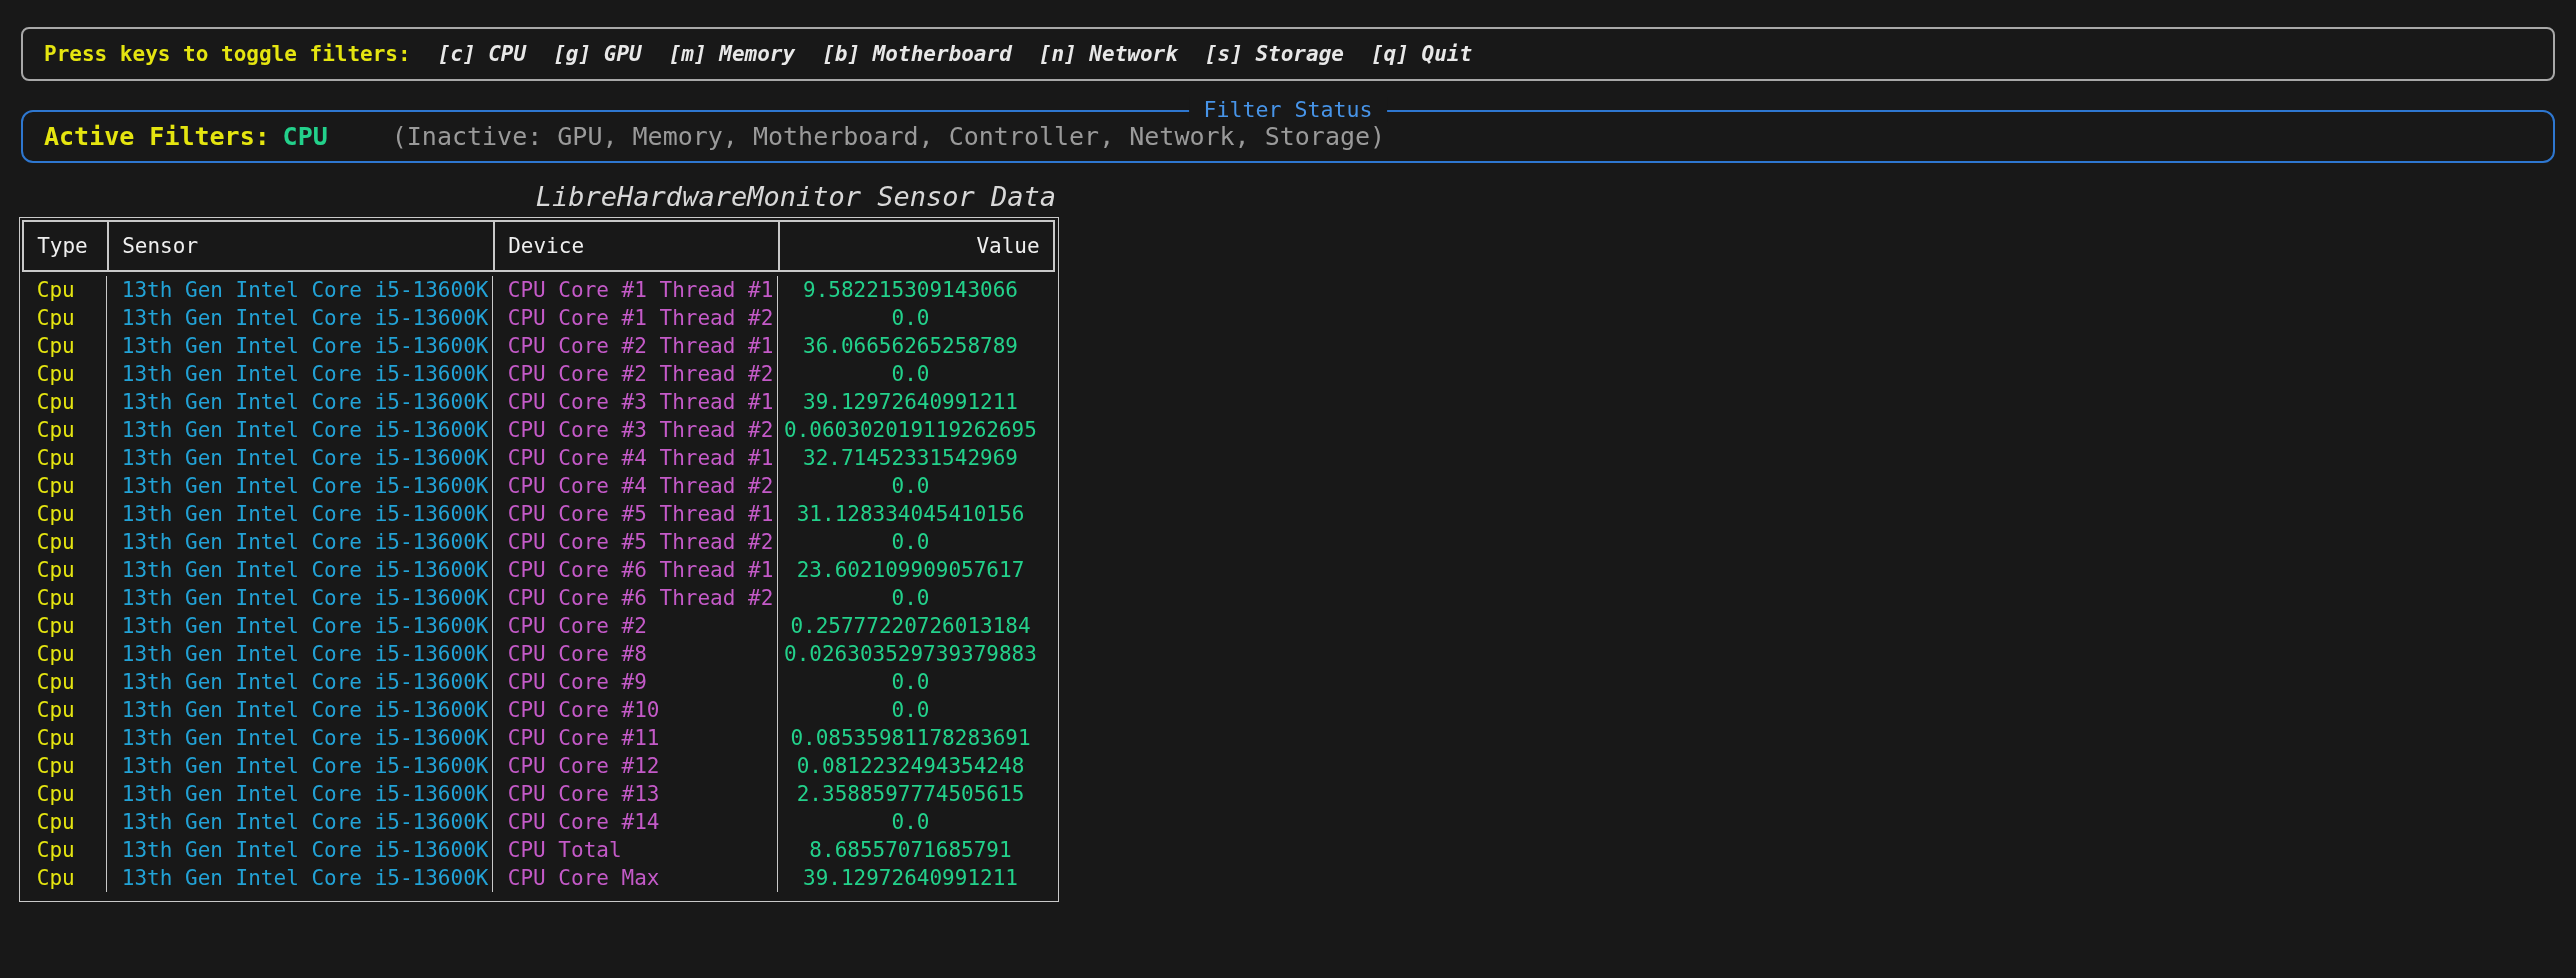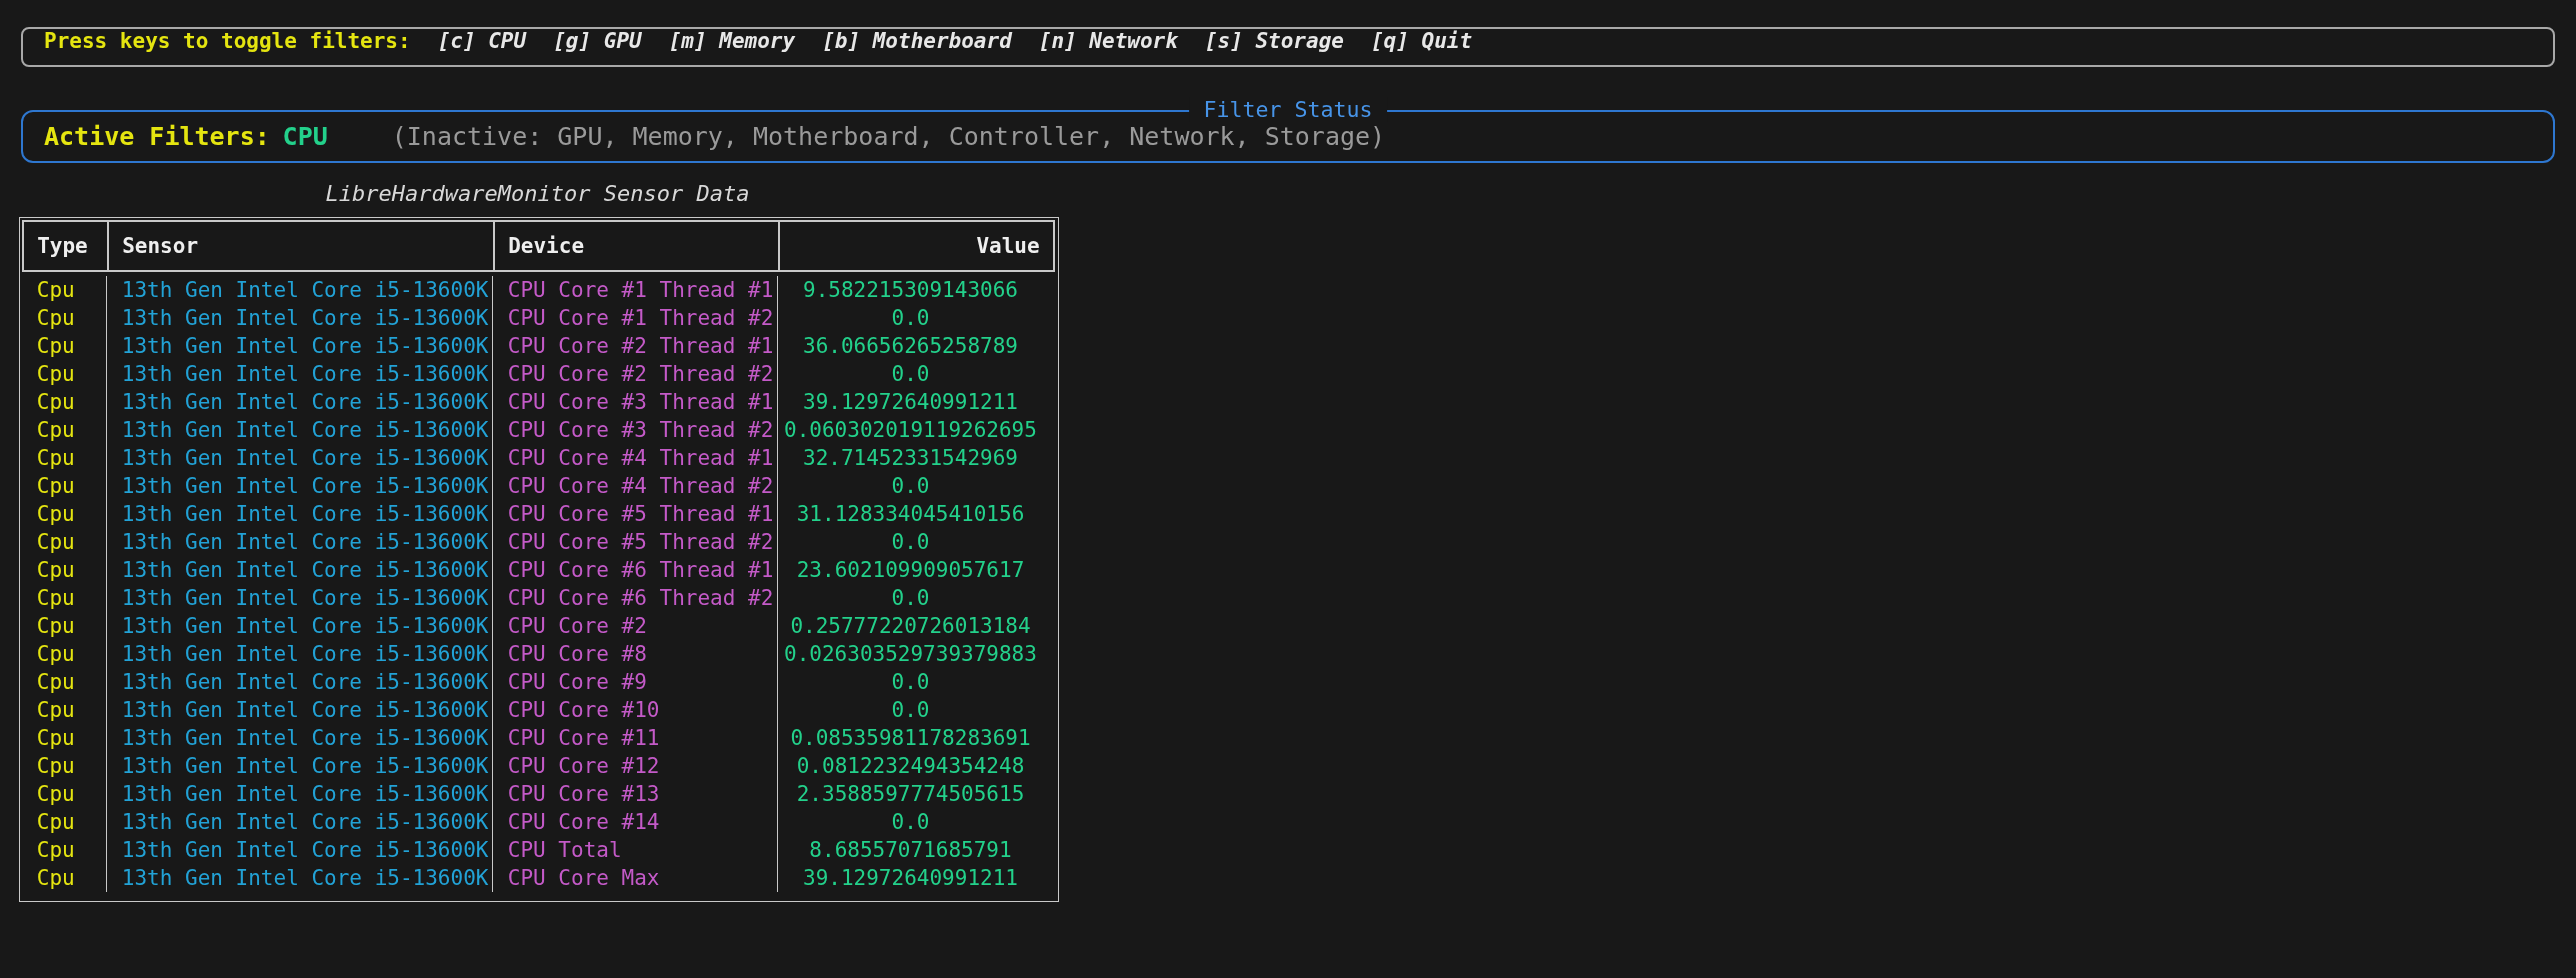--- a/index.html
+++ b/index.html
@@ -21,24 +21,24 @@
     width:2576px;height:979px;
     background:var(--bg);
     font-family:"DejaVu Sans Mono", monospace;
     position:relative;
     overflow:hidden;
     color:var(--white);
   }
 
   
   .keybar{
-    position:absolute;left:21px;top:27px;right:21px;height:40px;
+    position:absolute;left:21px;top:27px;right:21px;height:54px;
     border:2.4px solid var(--panel-border);
     border-radius:8px;
-    display:flex;
+    display:flex;align-items:center;
     padding:0 21px;
     font-size:21px;font-weight:bold;
     white-space:nowrap;
   }
   .keybar .prompt{color:var(--yellow);margin-right:27px;}
   .shortcuts{display:flex;gap:27px;color:var(--white);font-style:italic;}
   .shortcut{color:var(--white);}
 
   
   .filterbox{
@@ -58,36 +58,36 @@
     display:flex;align-items:center;height:100%;
     padding:9px 21px;font-size:25px;white-space:nowrap;
   }
   .active-label{color:var(--yellow);font-weight:bold;}
   .active-value{color:var(--green);font-weight:bold;margin-left:12.8px;}
   .inactive{color:var(--gray);margin-left:64px;}
 
   
   .tabletitle{
     position:absolute;left:19px;top:181px;width:1037px;
-    text-align:center;font-style:italic;font-size:22px;color:#d8d8d8;
+    text-align:right;font-style:italic;font-size:27px;color:#d8d8d8;
     white-space:nowrap;
   }
 
   
   .table{
     position:absolute;left:19px;top:217px;
     border:1.6px solid var(--tborder);
     padding:2.4px;
     width:fit-content;
   }
   .thead{
     display:grid;
     grid-template-columns:85px 386px 285px 272px;
     border:2.4px solid var(--tborder);
-    font-weight:bold;color:#efefef;font-size:21px;
+    font-weight:normal;color:#efefef;font-size:21px;
   }
   .th{padding:12px 12.8px;white-space:nowrap;}
   .th:not(:last-child){border-right:2.4px solid var(--tborder);}
   .th.right{text-align:right;}
   .tbody{padding:4px 0 6.4px;}
   .tr{
     display:grid;
     grid-template-columns:85px 386px 285px 277px;
     height:28px;line-height:28px;font-size:21px;white-space:nowrap;
   }

